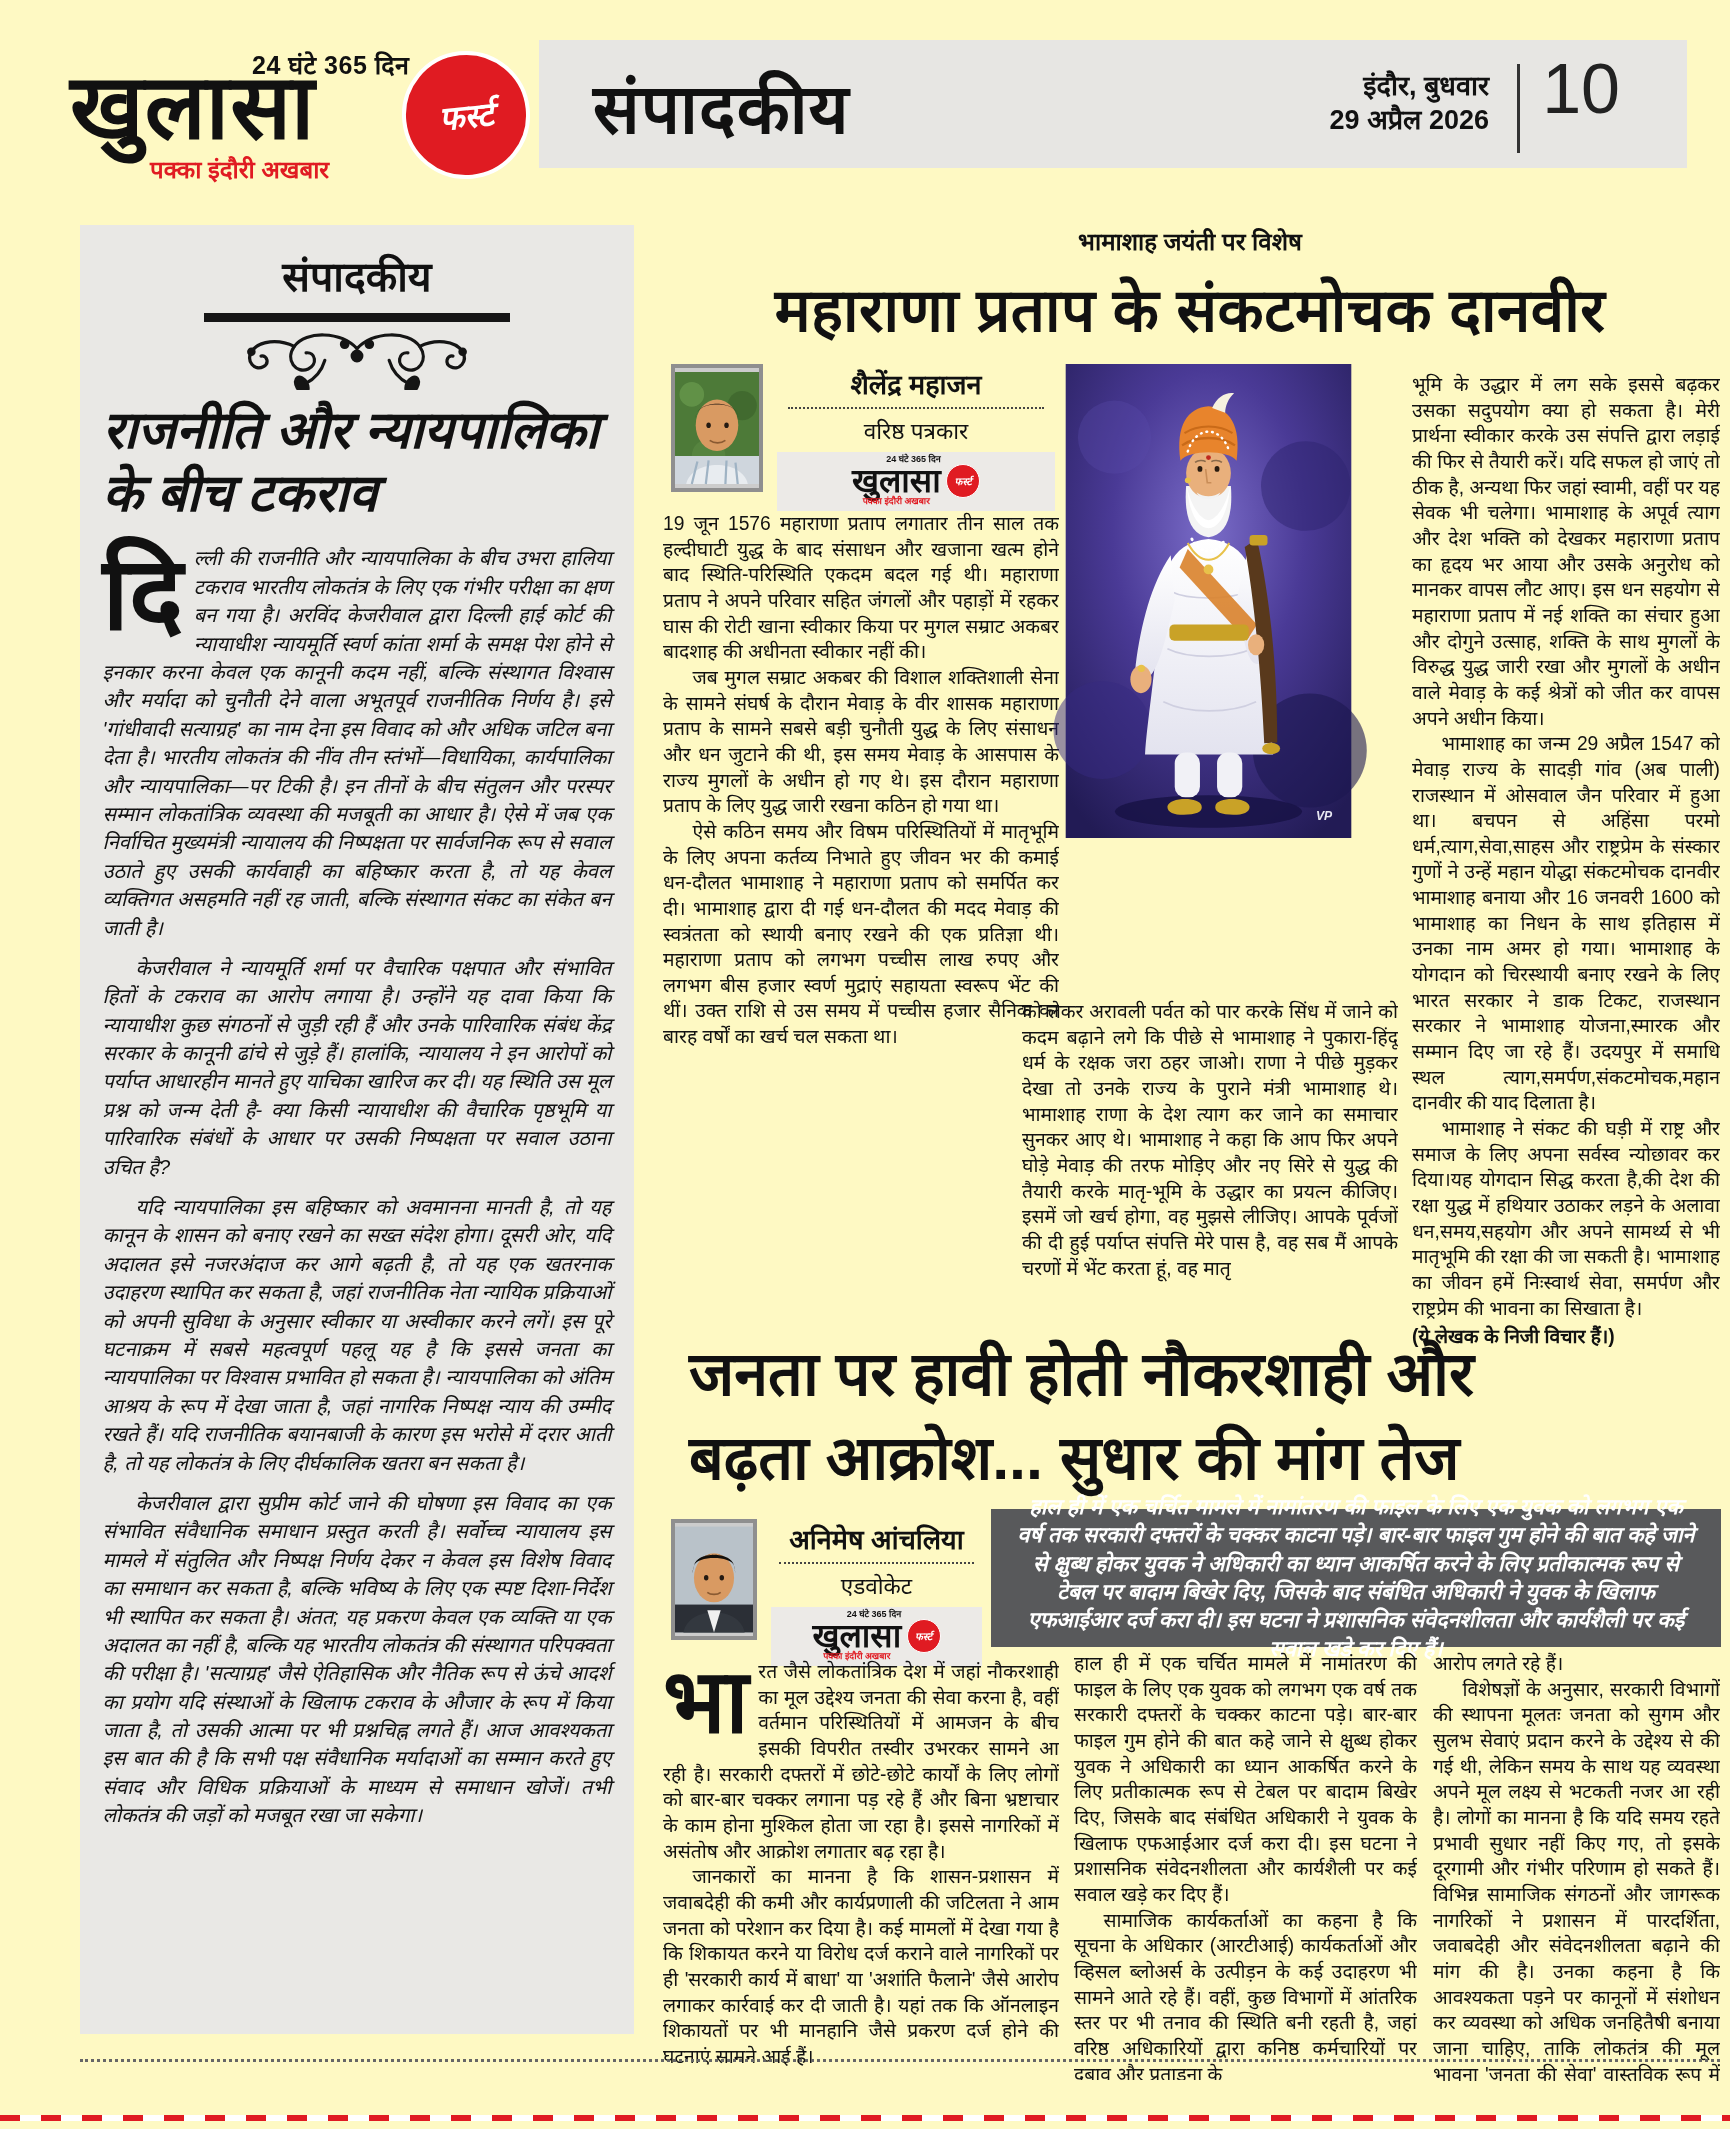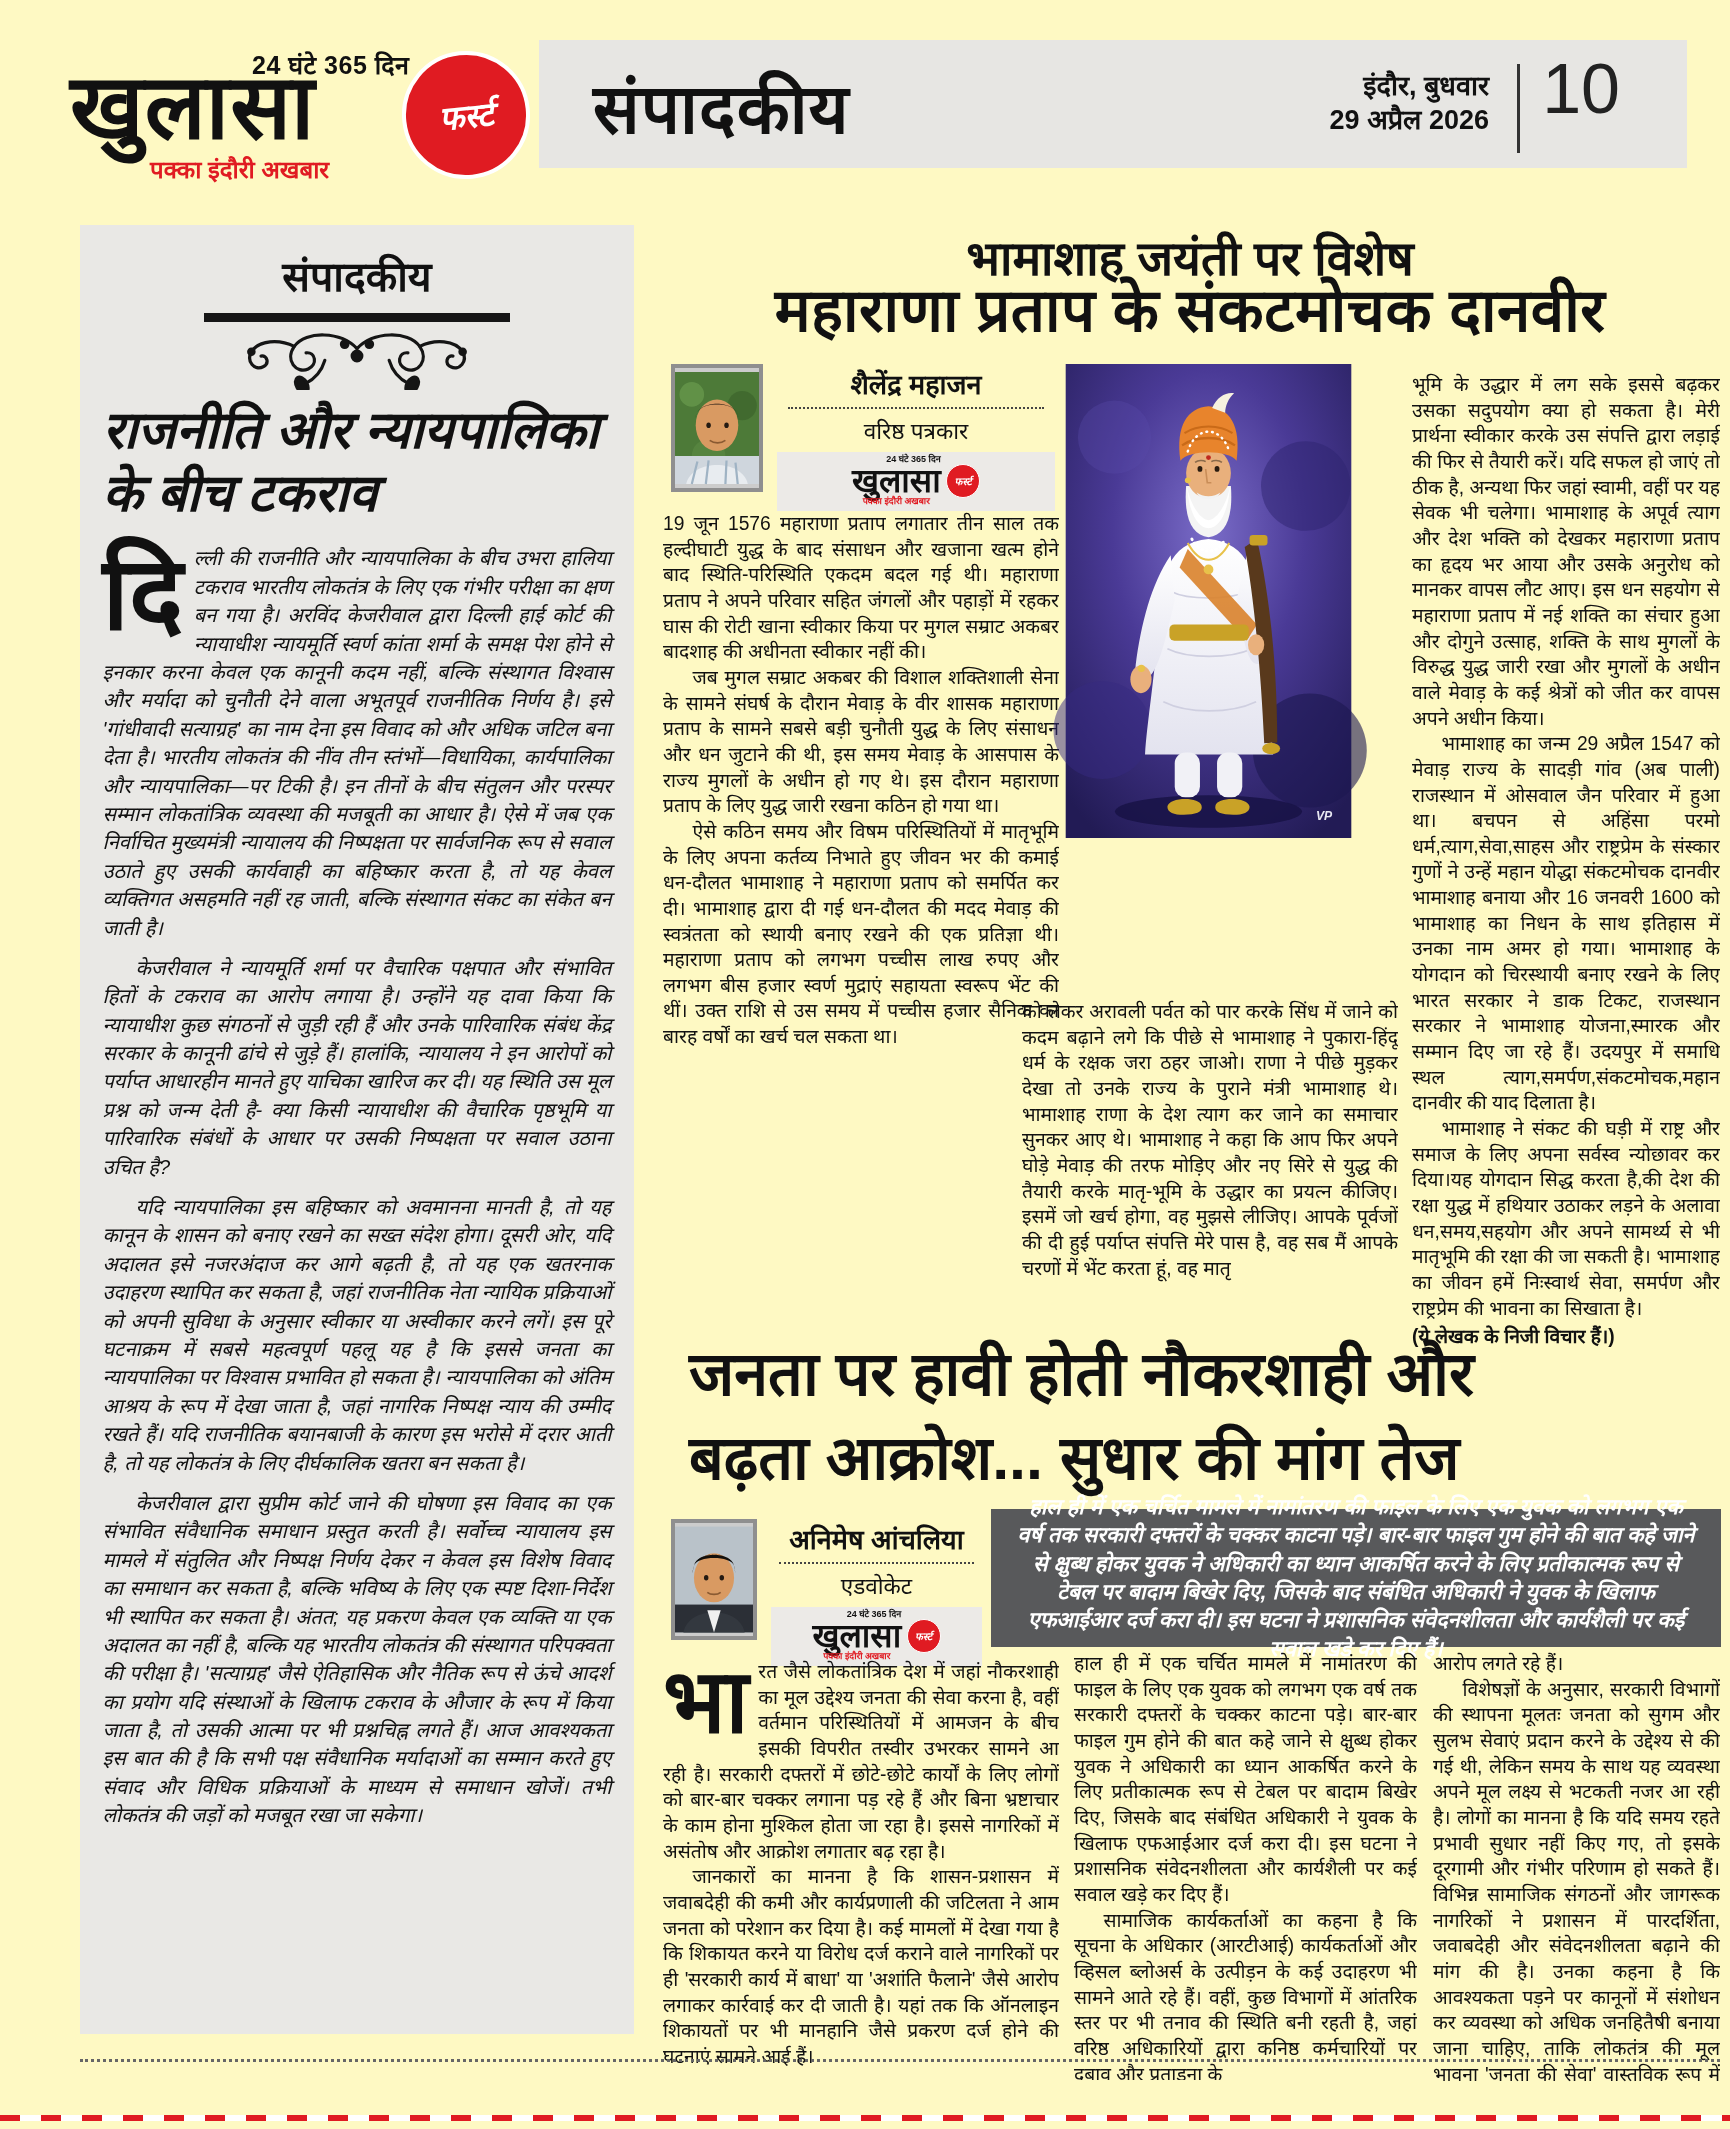--- a/index.html
+++ b/index.html
@@ -28,21 +28,21 @@
     padding:21.5px 22.5px;overflow:hidden;}
   .ed-label{text-align:center;font-size:41px;font-weight:900;}
   .ed-bar{width:306px;height:9px;background:#161616;margin:10.7px auto 5.4px auto;}
   .ed-flourish{display:block;margin:0 auto;width:252px;height:62px;}
   .ed-title{font-size:52px;line-height:1.2;font-weight:800;font-style:italic;text-align:left;margin:9.7px 0 20.4px 0;}
   .ed-body p{font-size:20px;line-height:1.42;text-align:justify;font-style:italic;font-weight:500;}
   .ed-body p + p{text-indent:33px;margin-top:12px;}
   .dropcap{float:left;font-size:102px;line-height:80px;font-weight:700;font-style:normal;margin:9.7px 10.7px 0 0;}
 
   
-  .kicker{position:absolute;left:660px;top:224px;width:1060px;text-align:center;font-size:48px;font-weight:900;}
+  .kicker{position:absolute;left:660px;top:224px;width:1060px;text-align:center;font-size:24px;font-weight:900;}
   .headline1{position:absolute;left:660px;top:267px;width:1060px;text-align:center;font-size:60px;font-weight:800;letter-spacing:0.5px;}
   .newsbody p{font-size:19.3px;line-height:1.33;text-align:justify;}
   .newsbody p + p{text-indent:29.5px;}
   .ma-col1{position:absolute;left:663px;top:511px;width:396px;height:845px;overflow:hidden;}
   .ma-col2{position:absolute;left:1022px;top:999px;width:376px;height:354px;overflow:hidden;}
   .ma-col3{position:absolute;left:1412px;top:372px;width:308px;height:987px;overflow:hidden;}
   .closing{font-weight:800;text-align:right;text-indent:0 !important;margin-top:3.2px;}
 
   
   .author-card{position:absolute;display:flex;gap:14px;}

